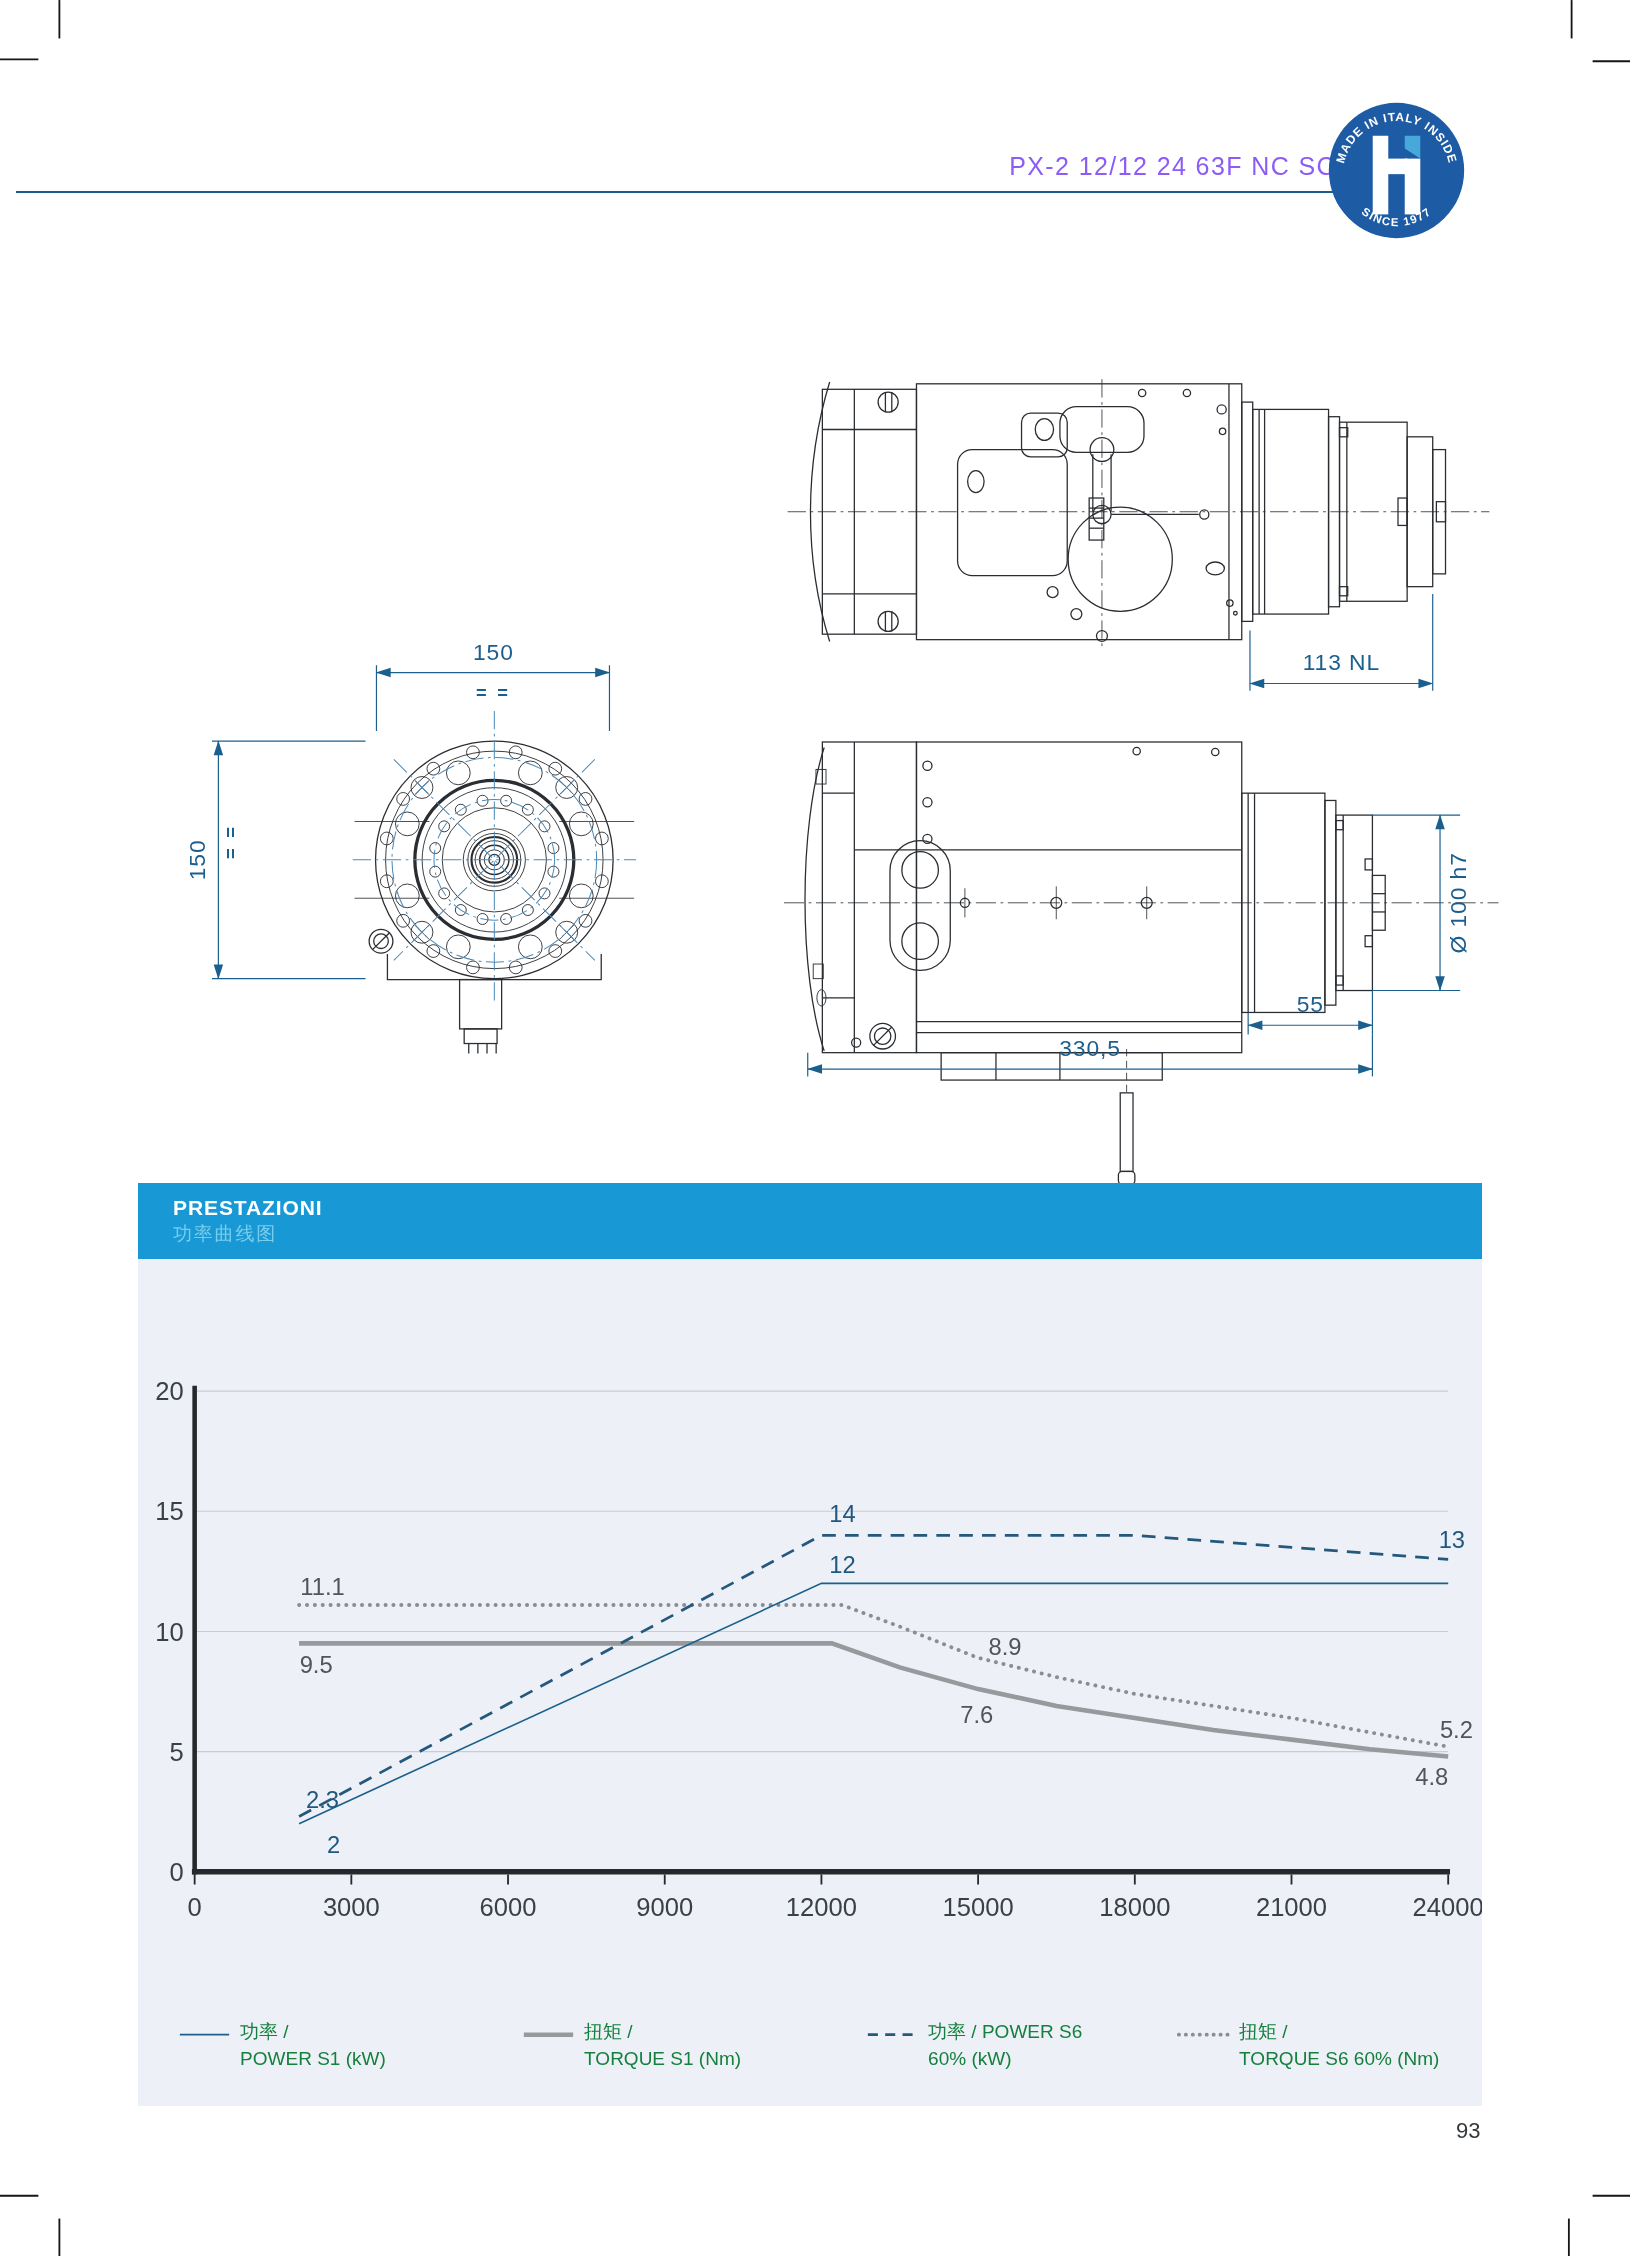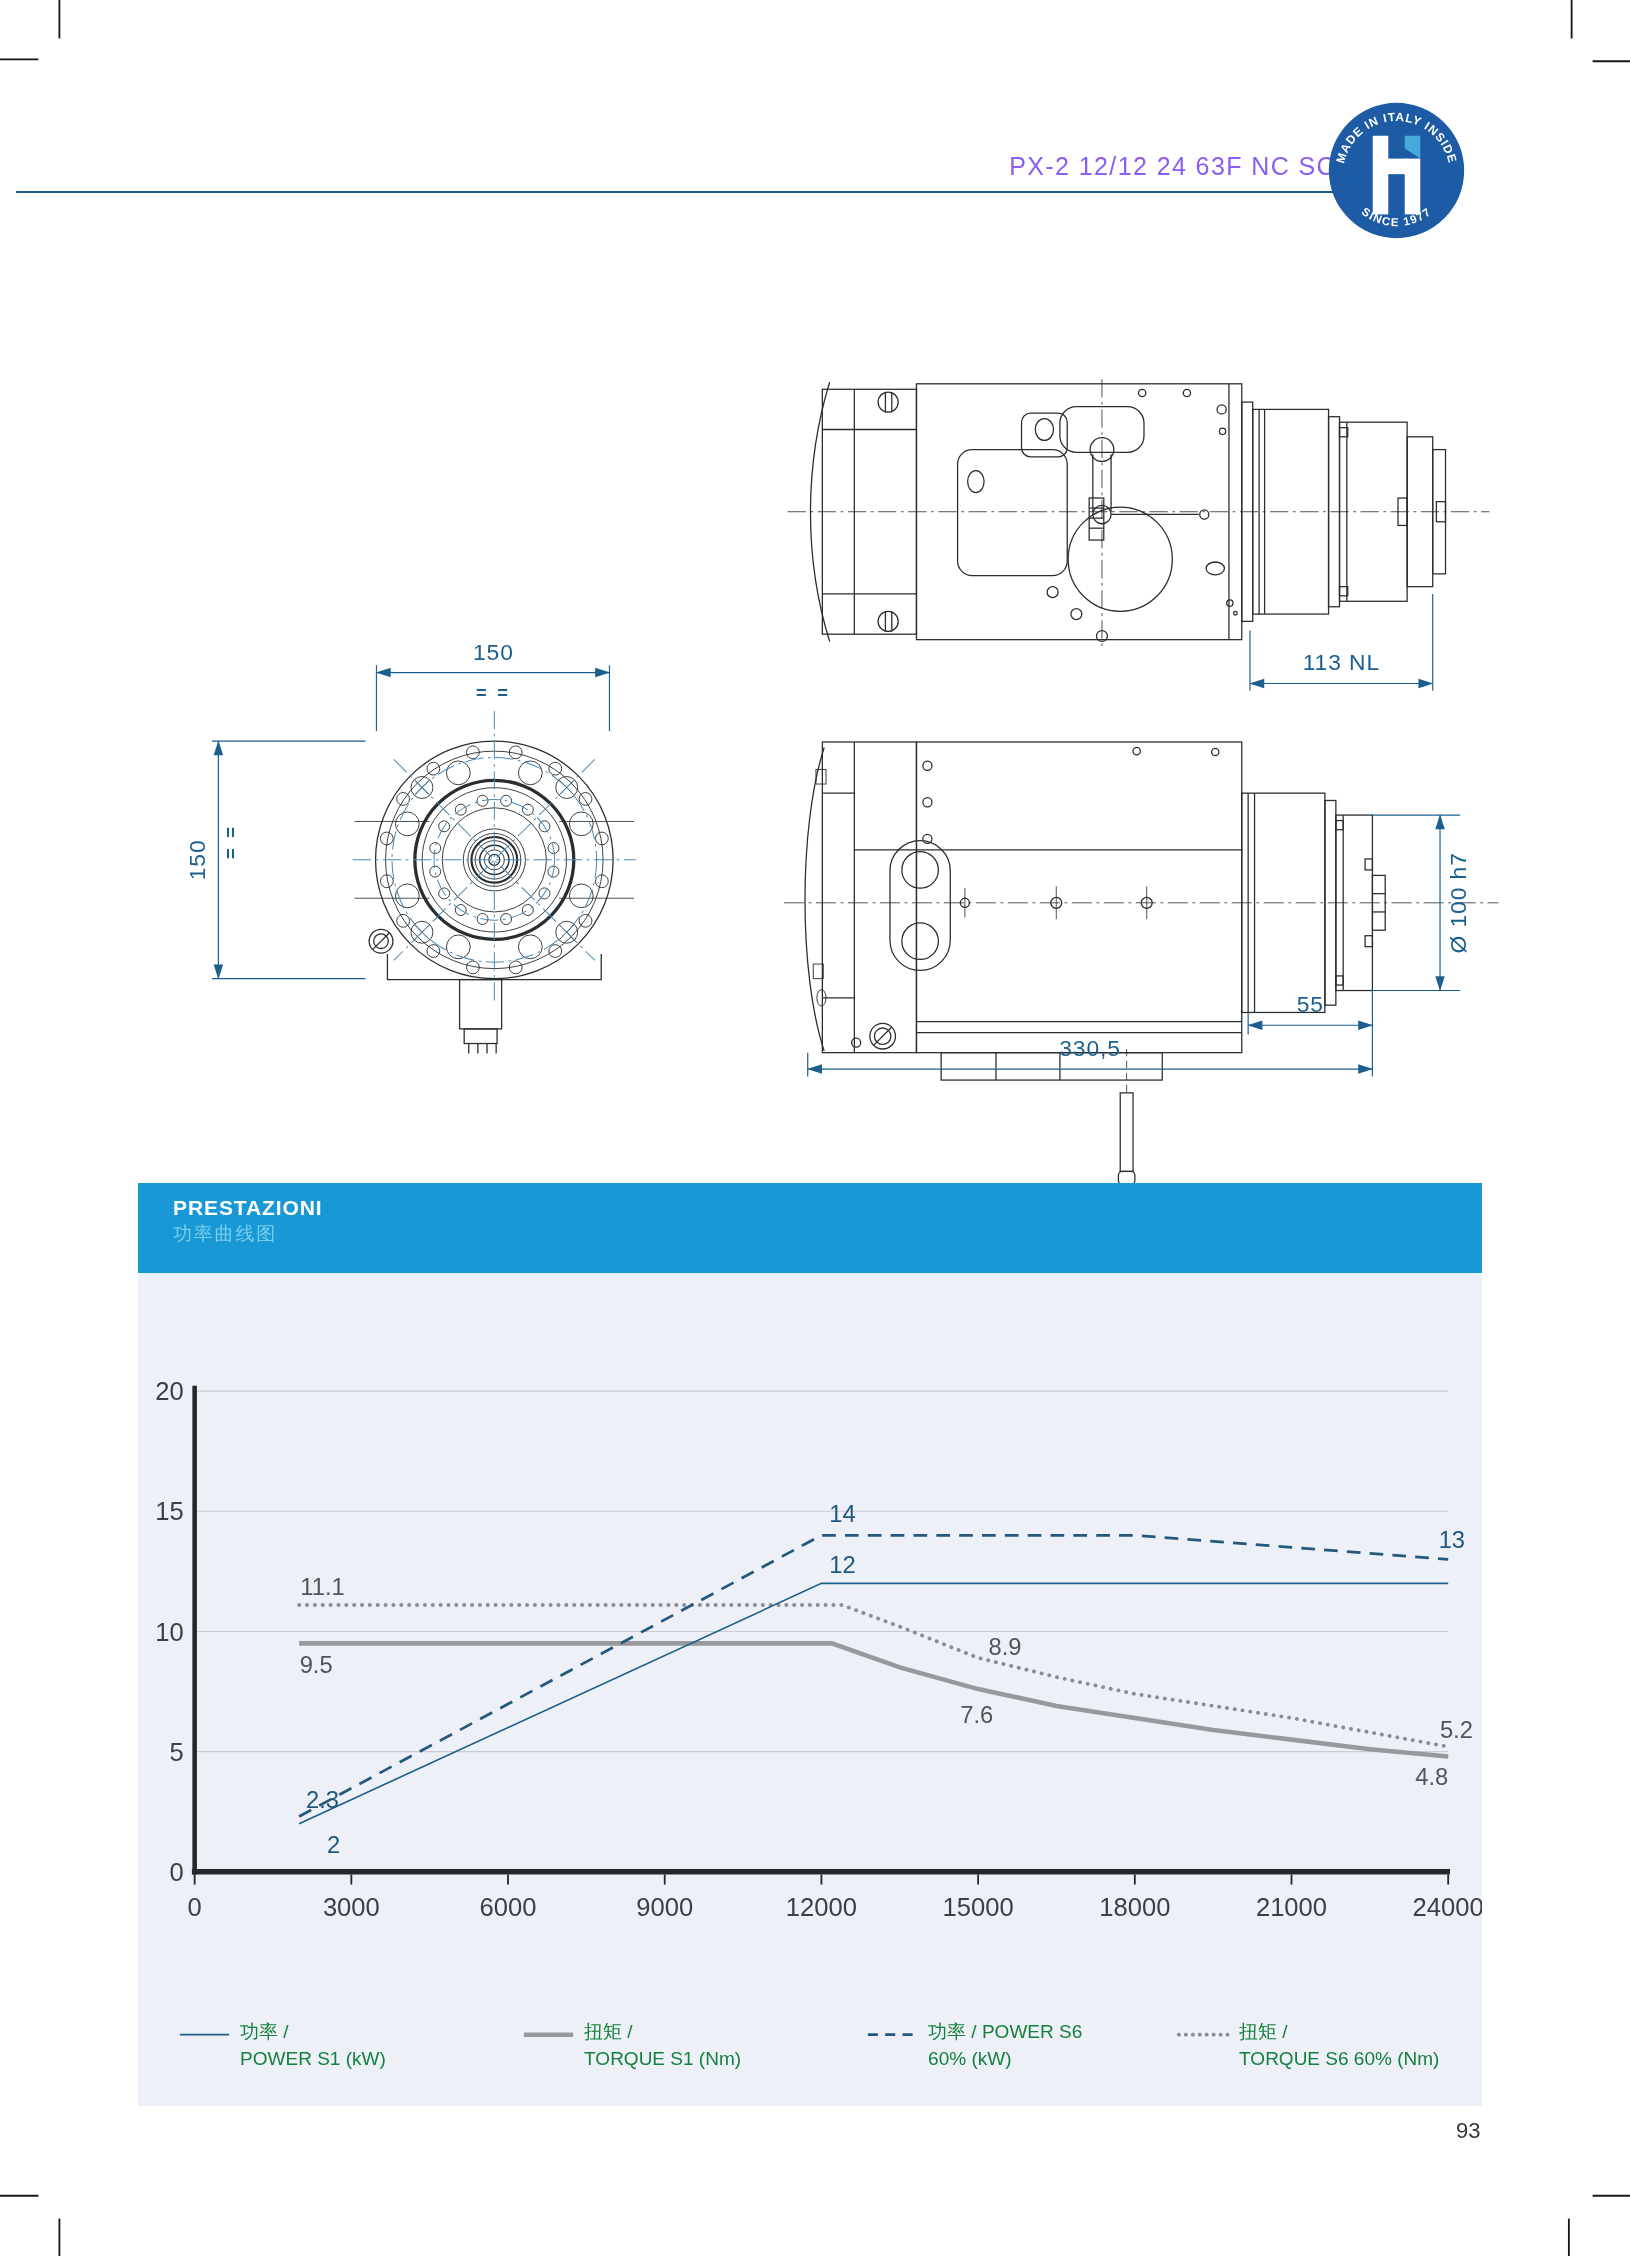--- a/index.html
+++ b/index.html
@@ -3,21 +3,21 @@
 <meta charset="utf-8">
 <style>
   html,body{margin:0;padding:0;background:#9a9a9a;}
   .page{position:relative;width:1631px;height:2257px;background:#ffffff;overflow:hidden;
         font-family:"Liberation Sans",sans-serif;}
   .abs{position:absolute;}
   .model-code{position:absolute;top:152px;right:295px;font-size:25px;letter-spacing:1.4px;
         color:#8b5cf6;white-space:nowrap;}
   .header-rule{position:absolute;left:16.4px;top:191px;width:1319px;height:2.3px;background:#1c5c8c;}
   .perf-panel{position:absolute;left:138px;top:1183px;width:1344px;height:923px;background:#edf1f7;}
-  .perf-bar{position:absolute;left:0;top:0;width:100%;height:90px;background:#1899d6;text-align:right;}
+  .perf-bar{position:absolute;left:0;top:0;width:100%;height:76px;background:#1899d6;text-align:right;}
   .perf-title{position:absolute;left:35px;top:12.8px;font-size:21px;font-weight:bold;color:#ffffff;letter-spacing:0.9px;}
   .perf-sub{position:absolute;left:35px;top:38px;font-size:19px;color:#79cdec;letter-spacing:1.8px;font-family:Liberation Serif, serif;}
   #plot{position:absolute;left:0;top:70px;}
   #chart-legend{position:absolute;left:0;top:836px;width:100%;height:87px;}
   .lg-item{position:absolute;top:0;white-space:nowrap;}
   .lg-marker{display:inline-block;vertical-align:top;margin-top:1.8px;}
   .lg-text{display:inline-block;vertical-align:top;margin-left:9.1px;font-size:19px;color:#15803d;line-height:1.4;}
   .pageno{position:absolute;left:1456px;top:2118px;font-size:22px;color:#34383d;}
   svg text{font-family:"Liberation Sans",sans-serif;}
   .dimtxt{fill:#1b5f8e;font-size:25px;font-weight:500;letter-spacing:1px;}

